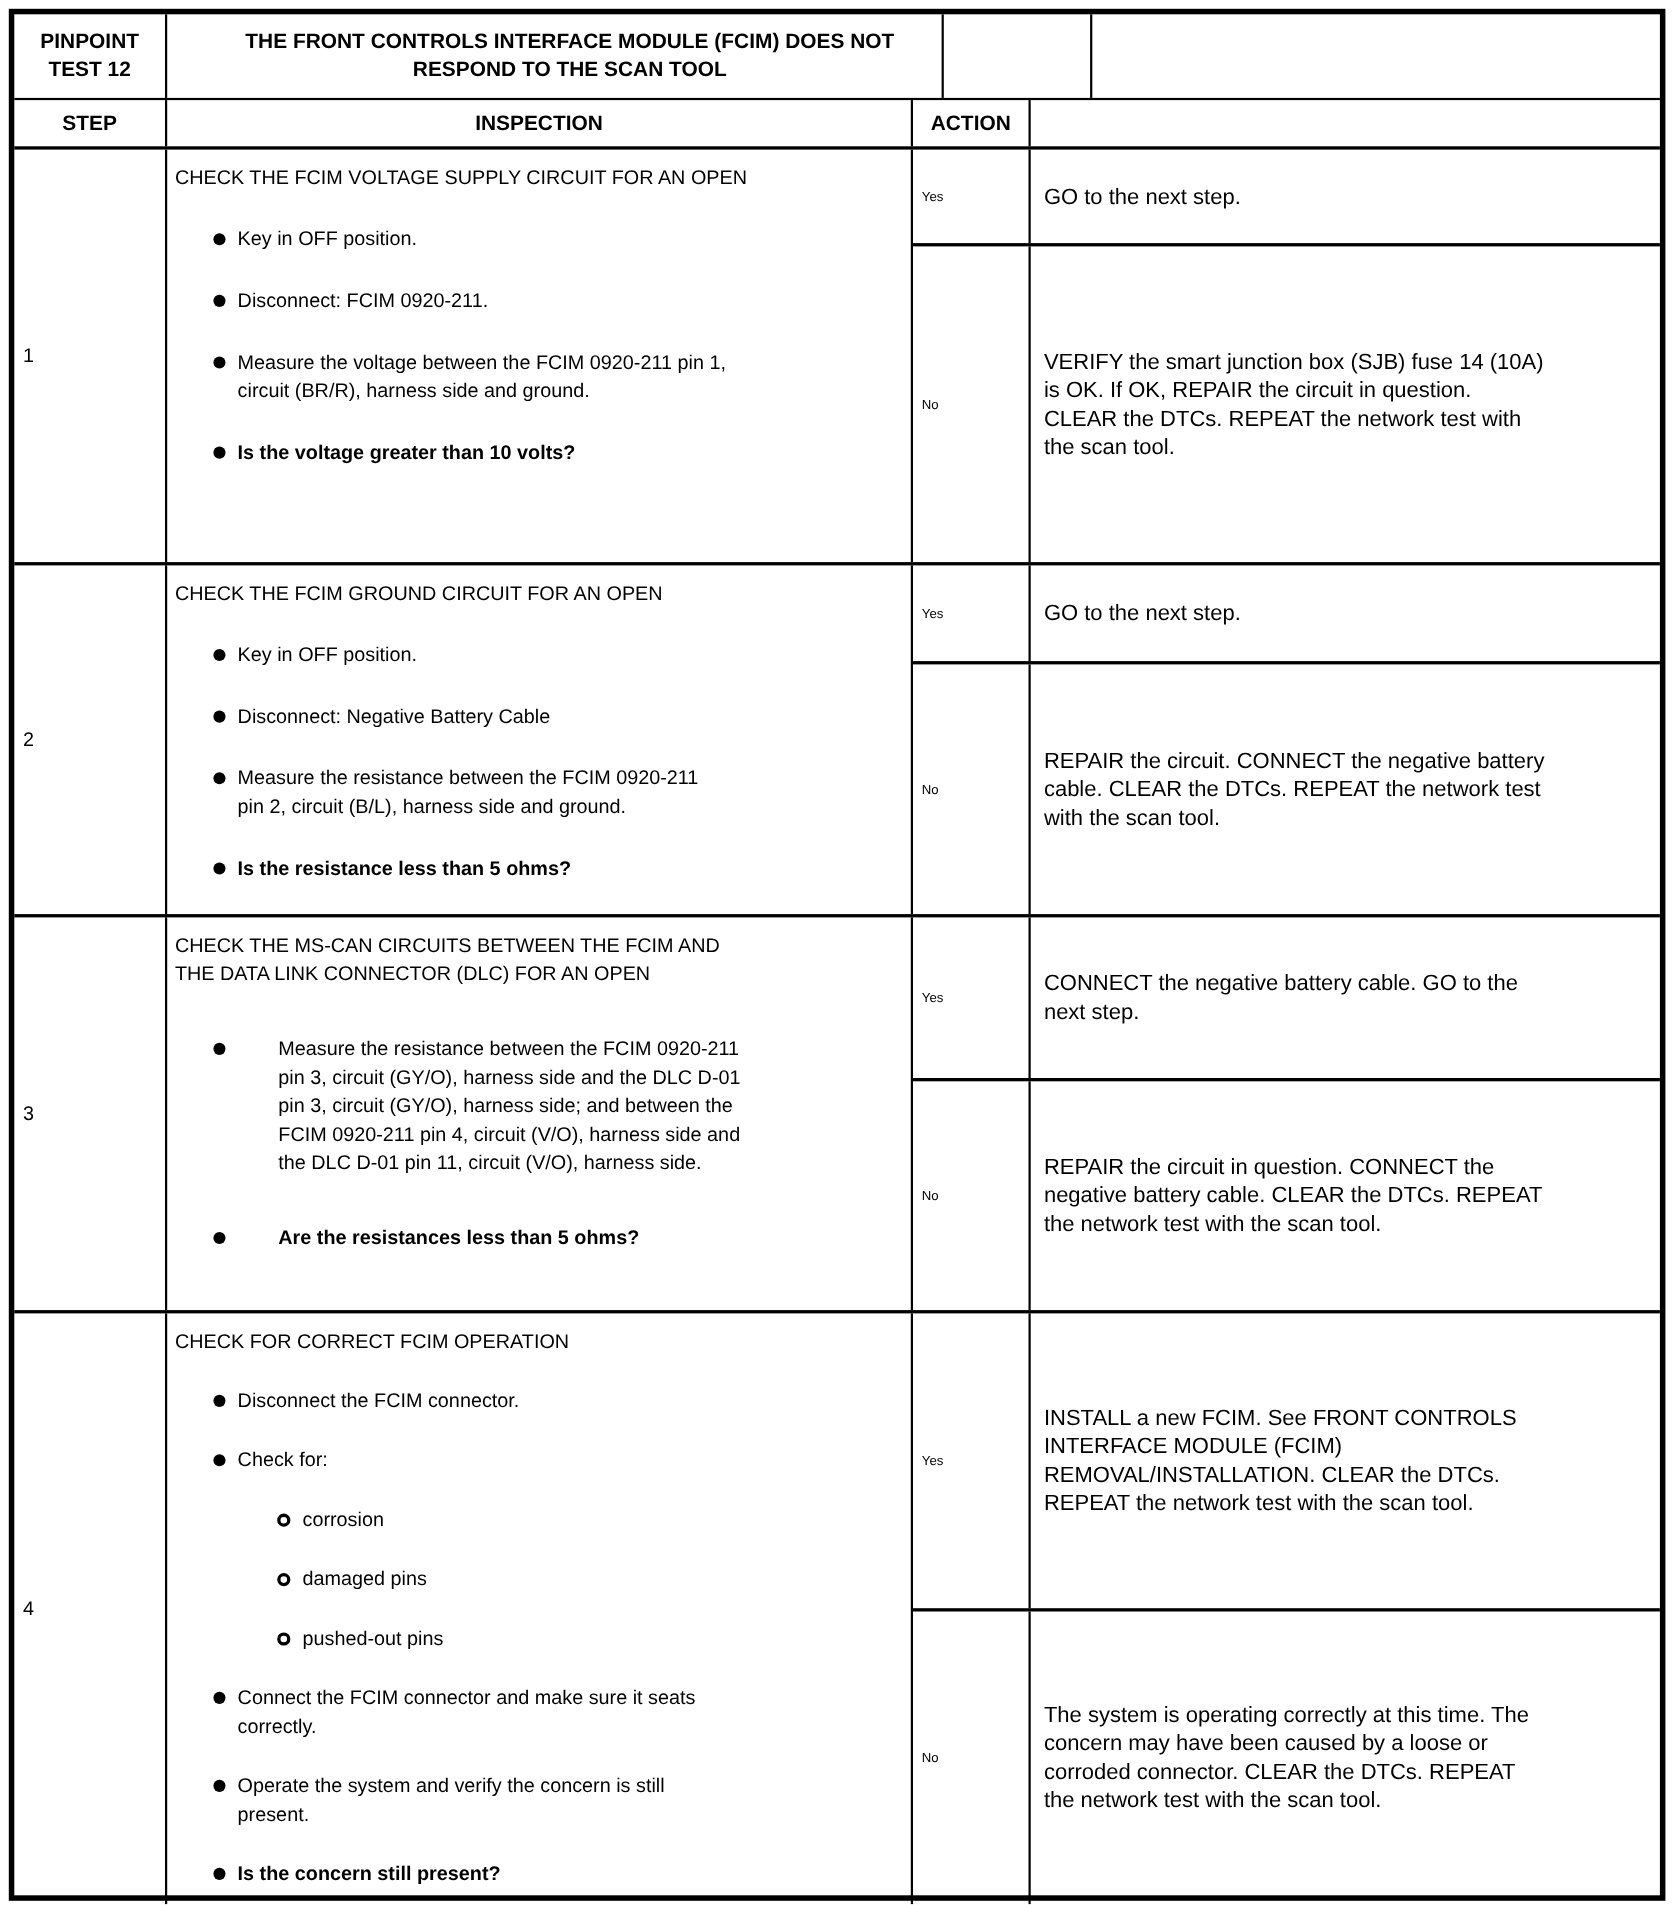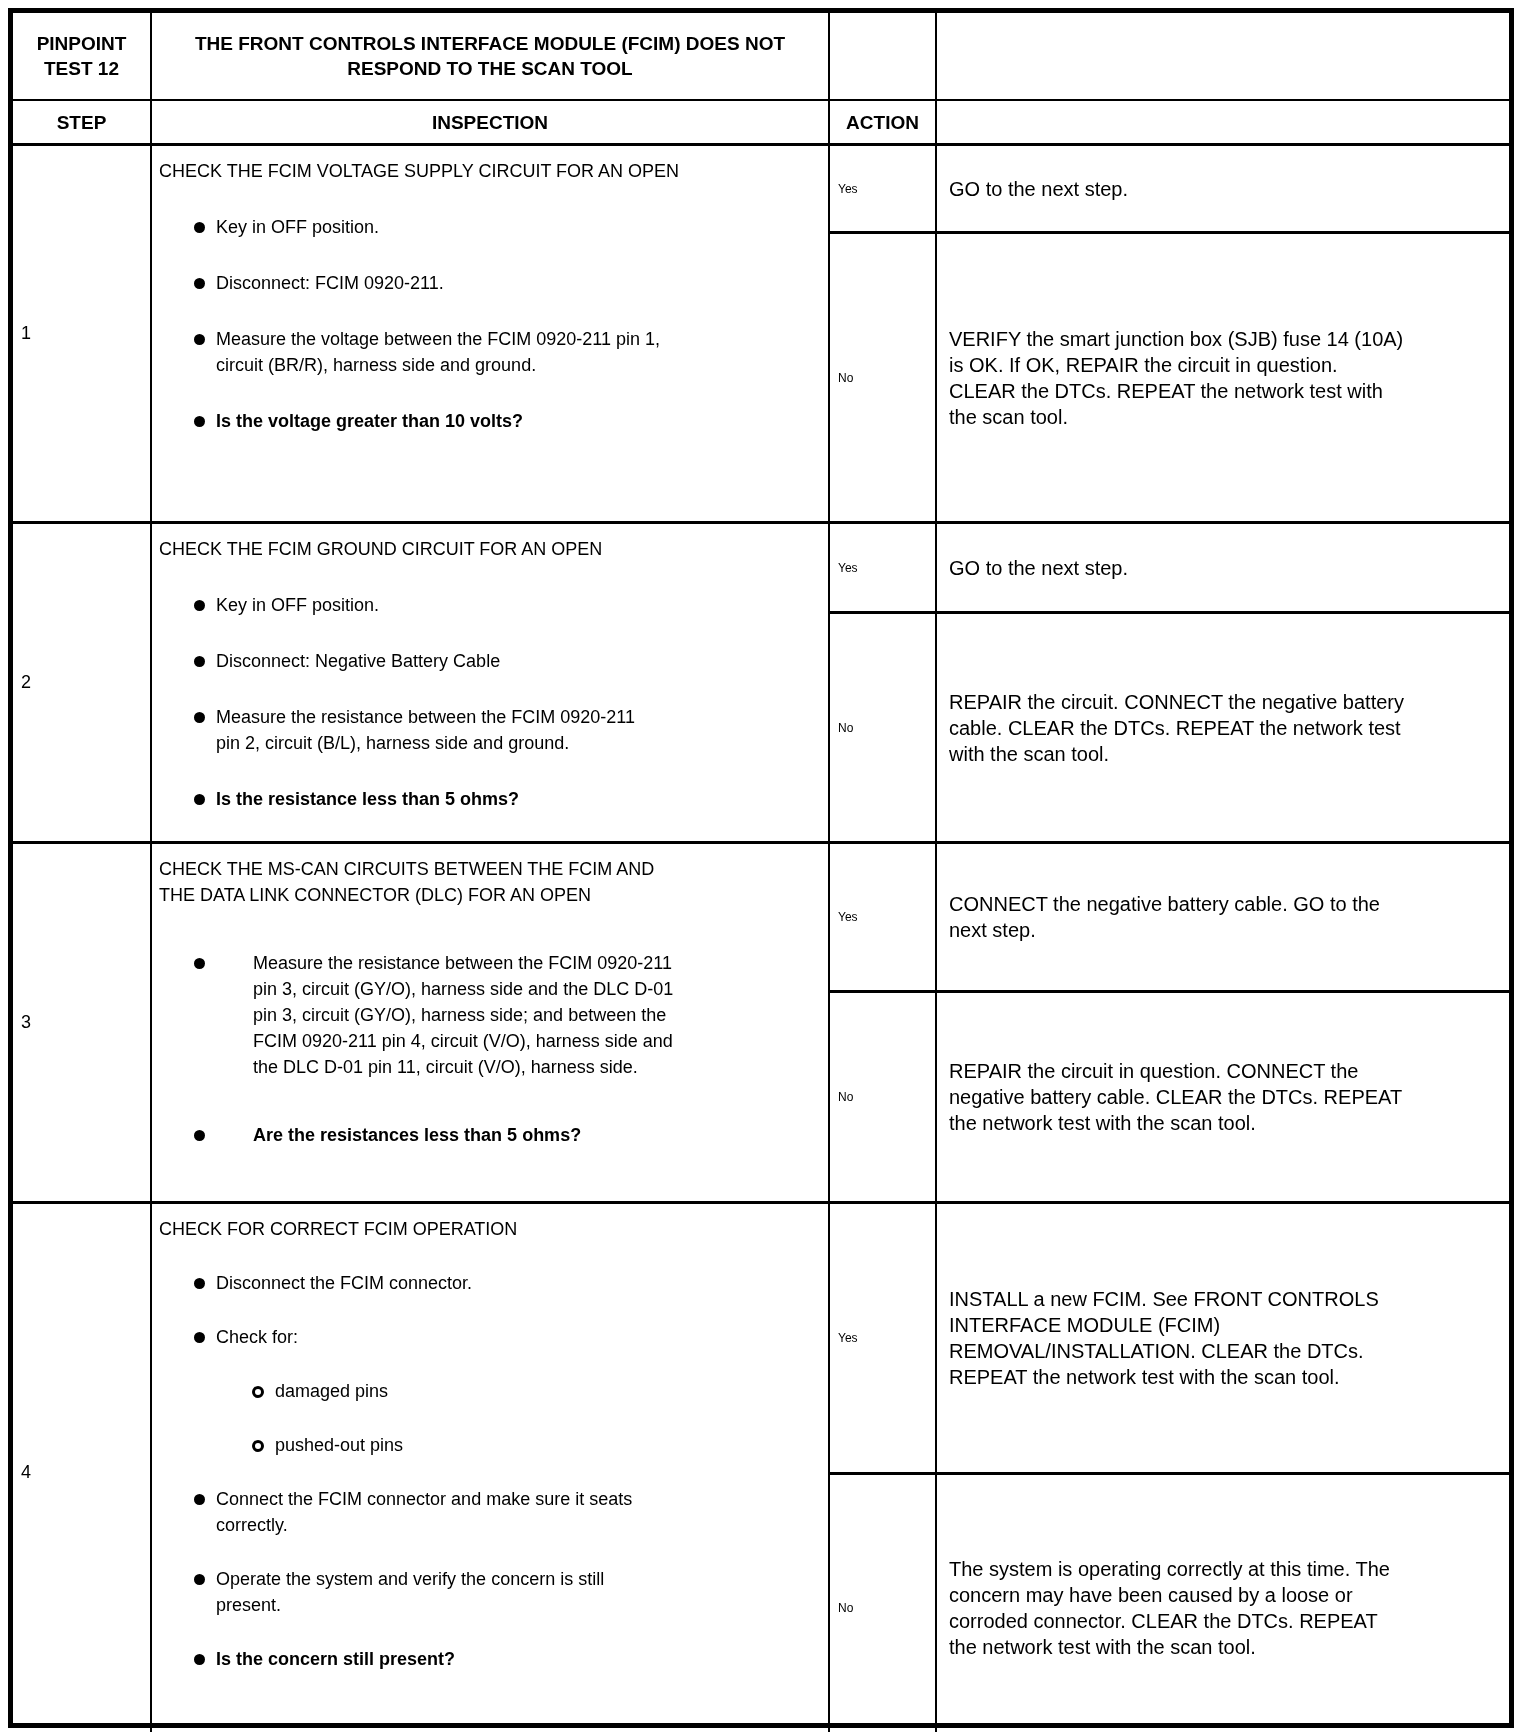--- a/index.html
+++ b/index.html
@@ -9,21 +9,21 @@
     font-family: "Liberation Sans", sans-serif;
     color: #000000;
   }
   .pptable {
     position: absolute; left: 8px; top: 8px;
     width: 1506px; height: 1720px;
     border: 5px solid #000;
     background: #fff;
   }
   .row { display: flex; width: 100%; }
-  .row.h1 { height: 86px; }
+  .row.h1 { height: 76px; gap: 28px; }
   .row.h2 { height: 44px; border-top: 2px solid #000; }
   .row.step { border-top: 3px solid #000; }
   .row.s1 { height: 378px; }
   .row.s2 { height: 320px; }
   .row.s3 { height: 360px; }
   .row.s4 { height: 540px; }
 
   .c1 { width: 139px; border-right: 2px solid #000; display: flex; align-items: center; }
   .c2 { width: 678px; border-right: 2px solid #000; }
   .c3 { width: 107px; border-right: 2px solid #000; display: flex; align-items: center; }
@@ -220,20 +220,24 @@
       <div class="bullet">
           <span class="marker"></span>
           <span class="btxt">Disconnect the FCIM connector.</span>
         </div>
       <div class="bullet">
           <span class="marker"></span>
           <span class="btxt">Check for:</span>
         </div>
       <div class="bullet sub">
           <span class="marker"></span>
+          <span class="btxt">corrosion</span>
+        </div>
+      <div class="bullet sub">
+          <span class="marker"></span>
           <span class="btxt">damaged pins</span>
         </div>
       <div class="bullet sub">
           <span class="marker"></span>
           <span class="btxt">pushed-out pins</span>
         </div>
       <div class="bullet">
           <span class="marker"></span>
           <span class="btxt">Connect the FCIM connector and make sure it seats correctly.</span>
         </div>

